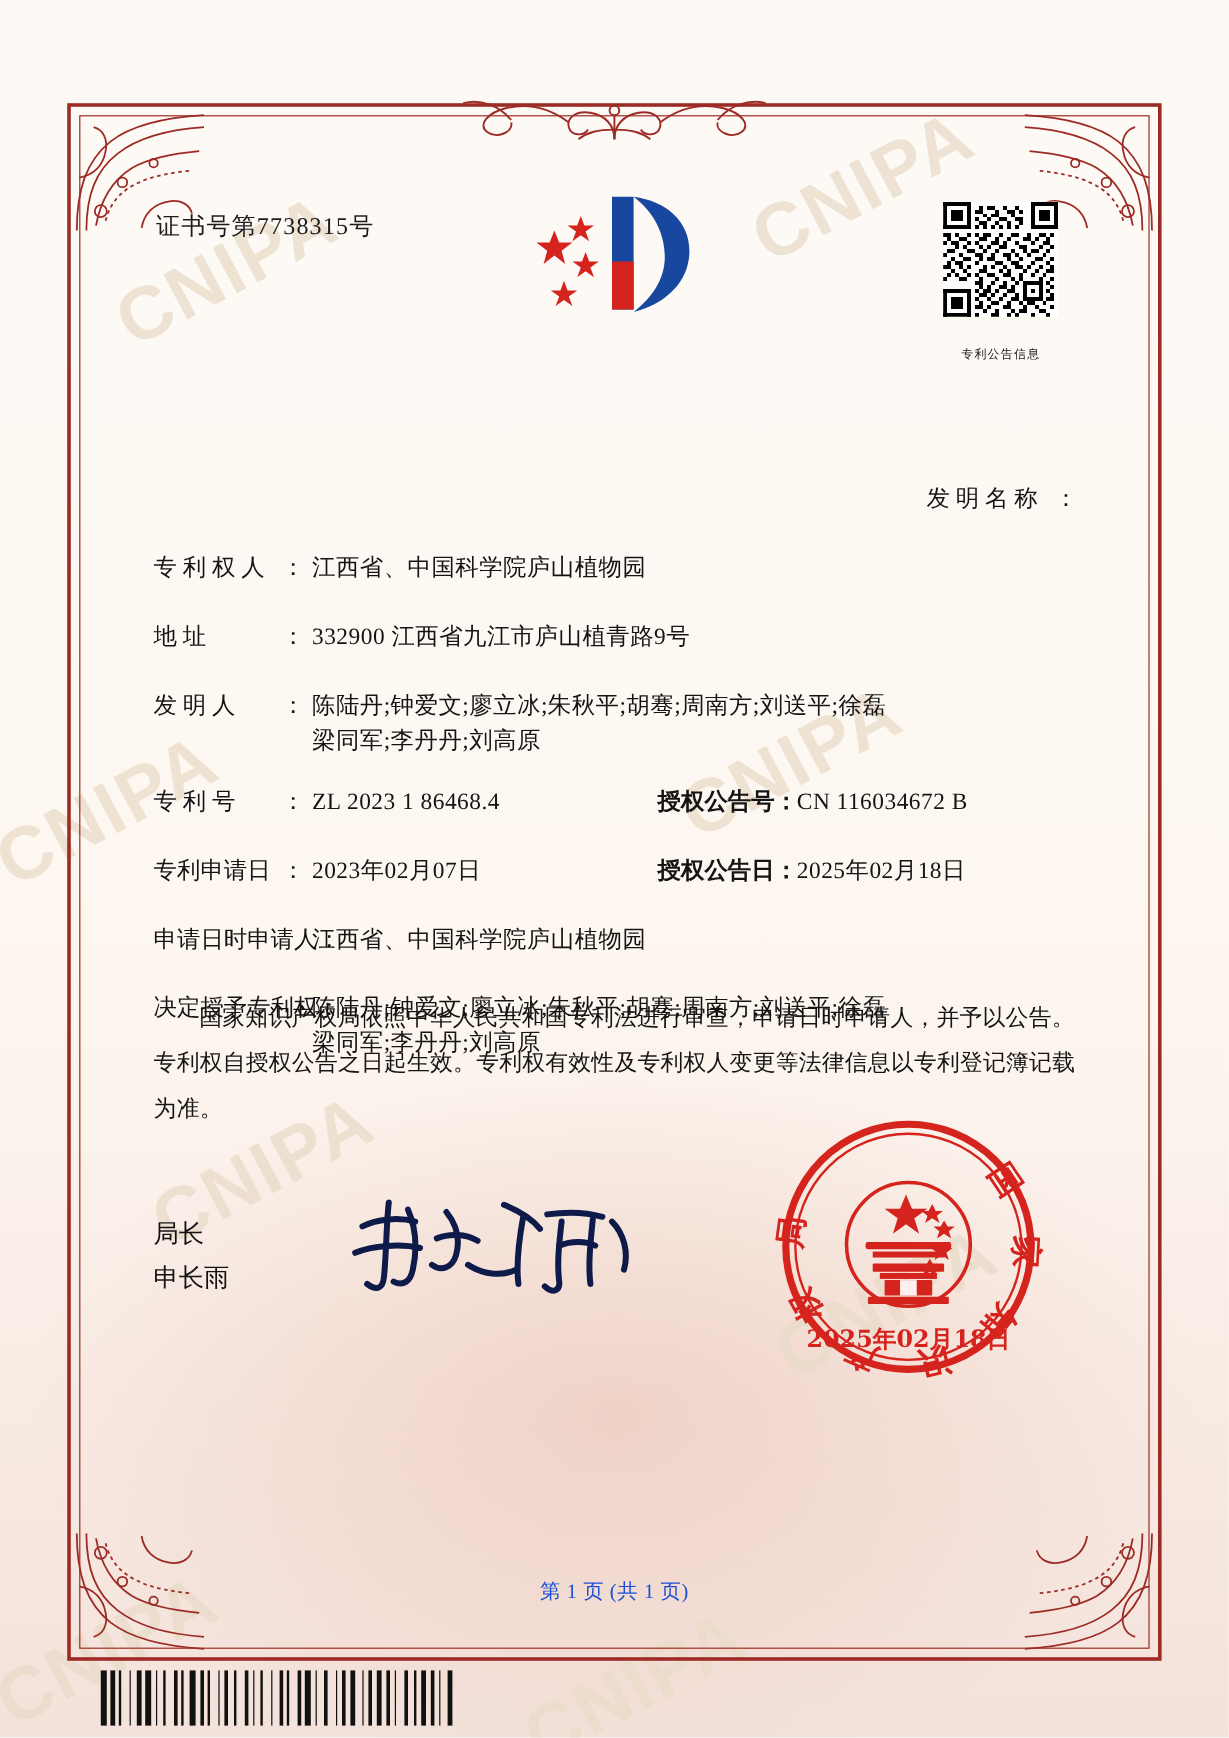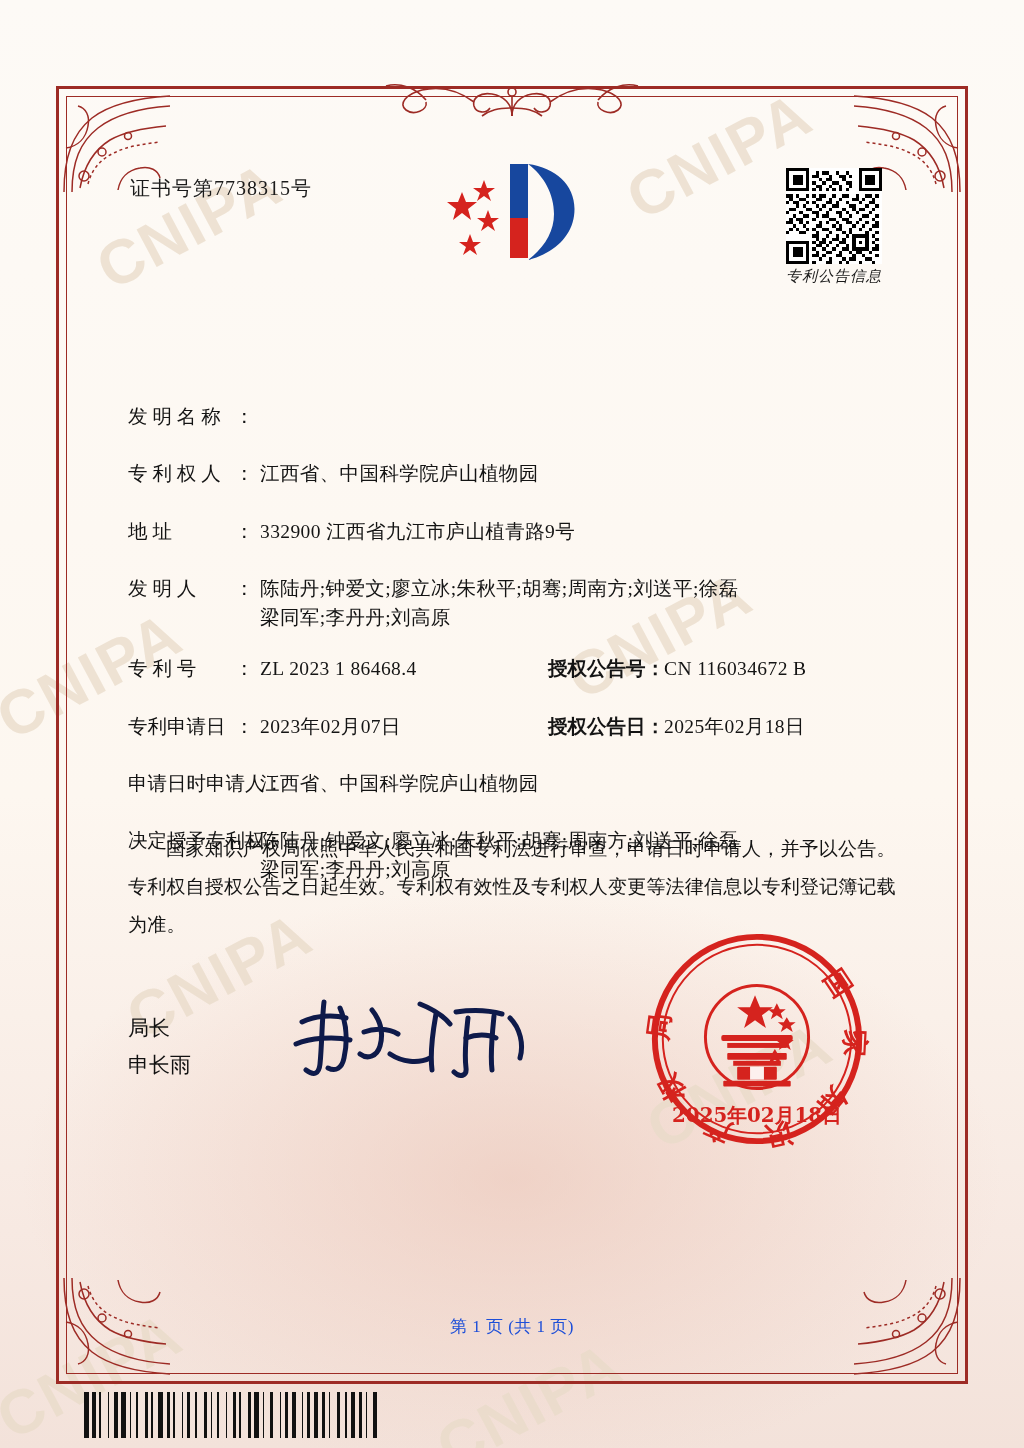--- a/index.html
+++ b/index.html
@@ -108,25 +108,24 @@
     text-align: center;
     width: 140px;
   }
   .qr {
     width: 96px; height: 96px;
     margin: 0 auto;
     background: #fff;
   }
   .qr svg { display: block; }
   .qr-caption {
-    margin-top: 3px;
-    font-size: 15px;
+    margin-top: 24px;
+    font-size: 10px;
     color: #1b1b1b;
     letter-spacing: 1px;
-    font-style: italic;
   }
 
   .doc-title {
     position: absolute;
     left: 0; right: 0; top: 170px;
     text-align: center;
     font-size: 52px;
     font-weight: 700;
     letter-spacing: 12px;
     color: #111;
@@ -138,20 +137,21 @@
     position: absolute;
     left: 28px; right: 20px; top: 272px;
     font-size: 19.5px;
     color: #141414;
     line-height: 1.5;
   }
   .row {
     display: flex;
     align-items: flex-start;
     margin-bottom: 28px;
+    justify-content: flex-end;
   }
   .row.tight { margin-bottom: 22px; }
   .lbl {
     flex: 0 0 auto;
     width: 132px;
     letter-spacing: 0px;
     white-space: nowrap;
   }
   .lbl.spread {
     display: flex;

